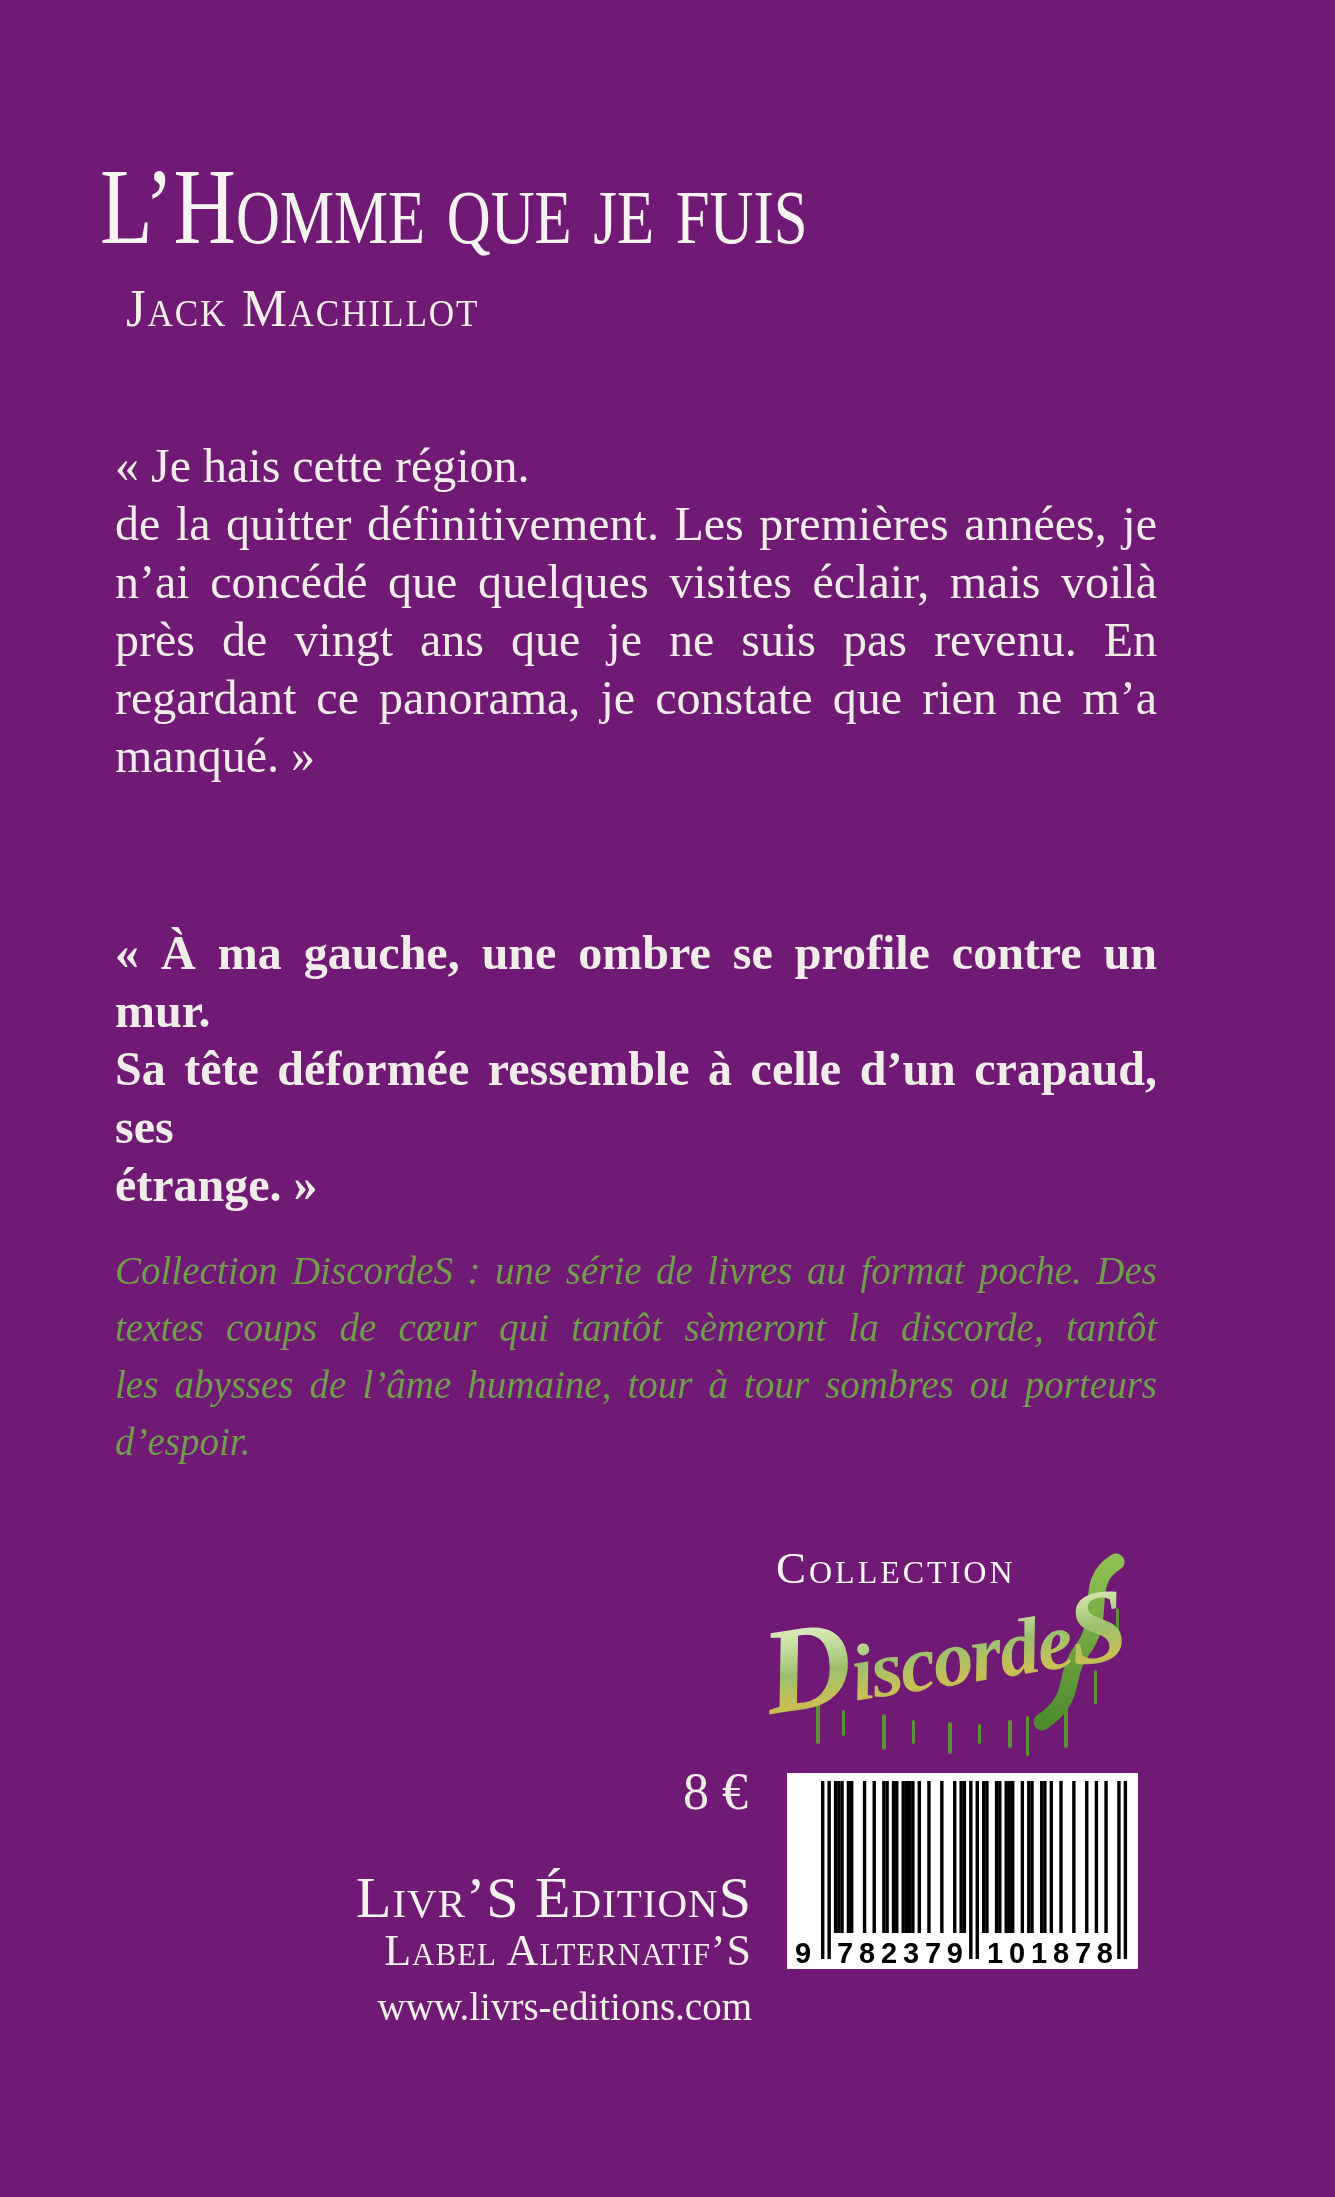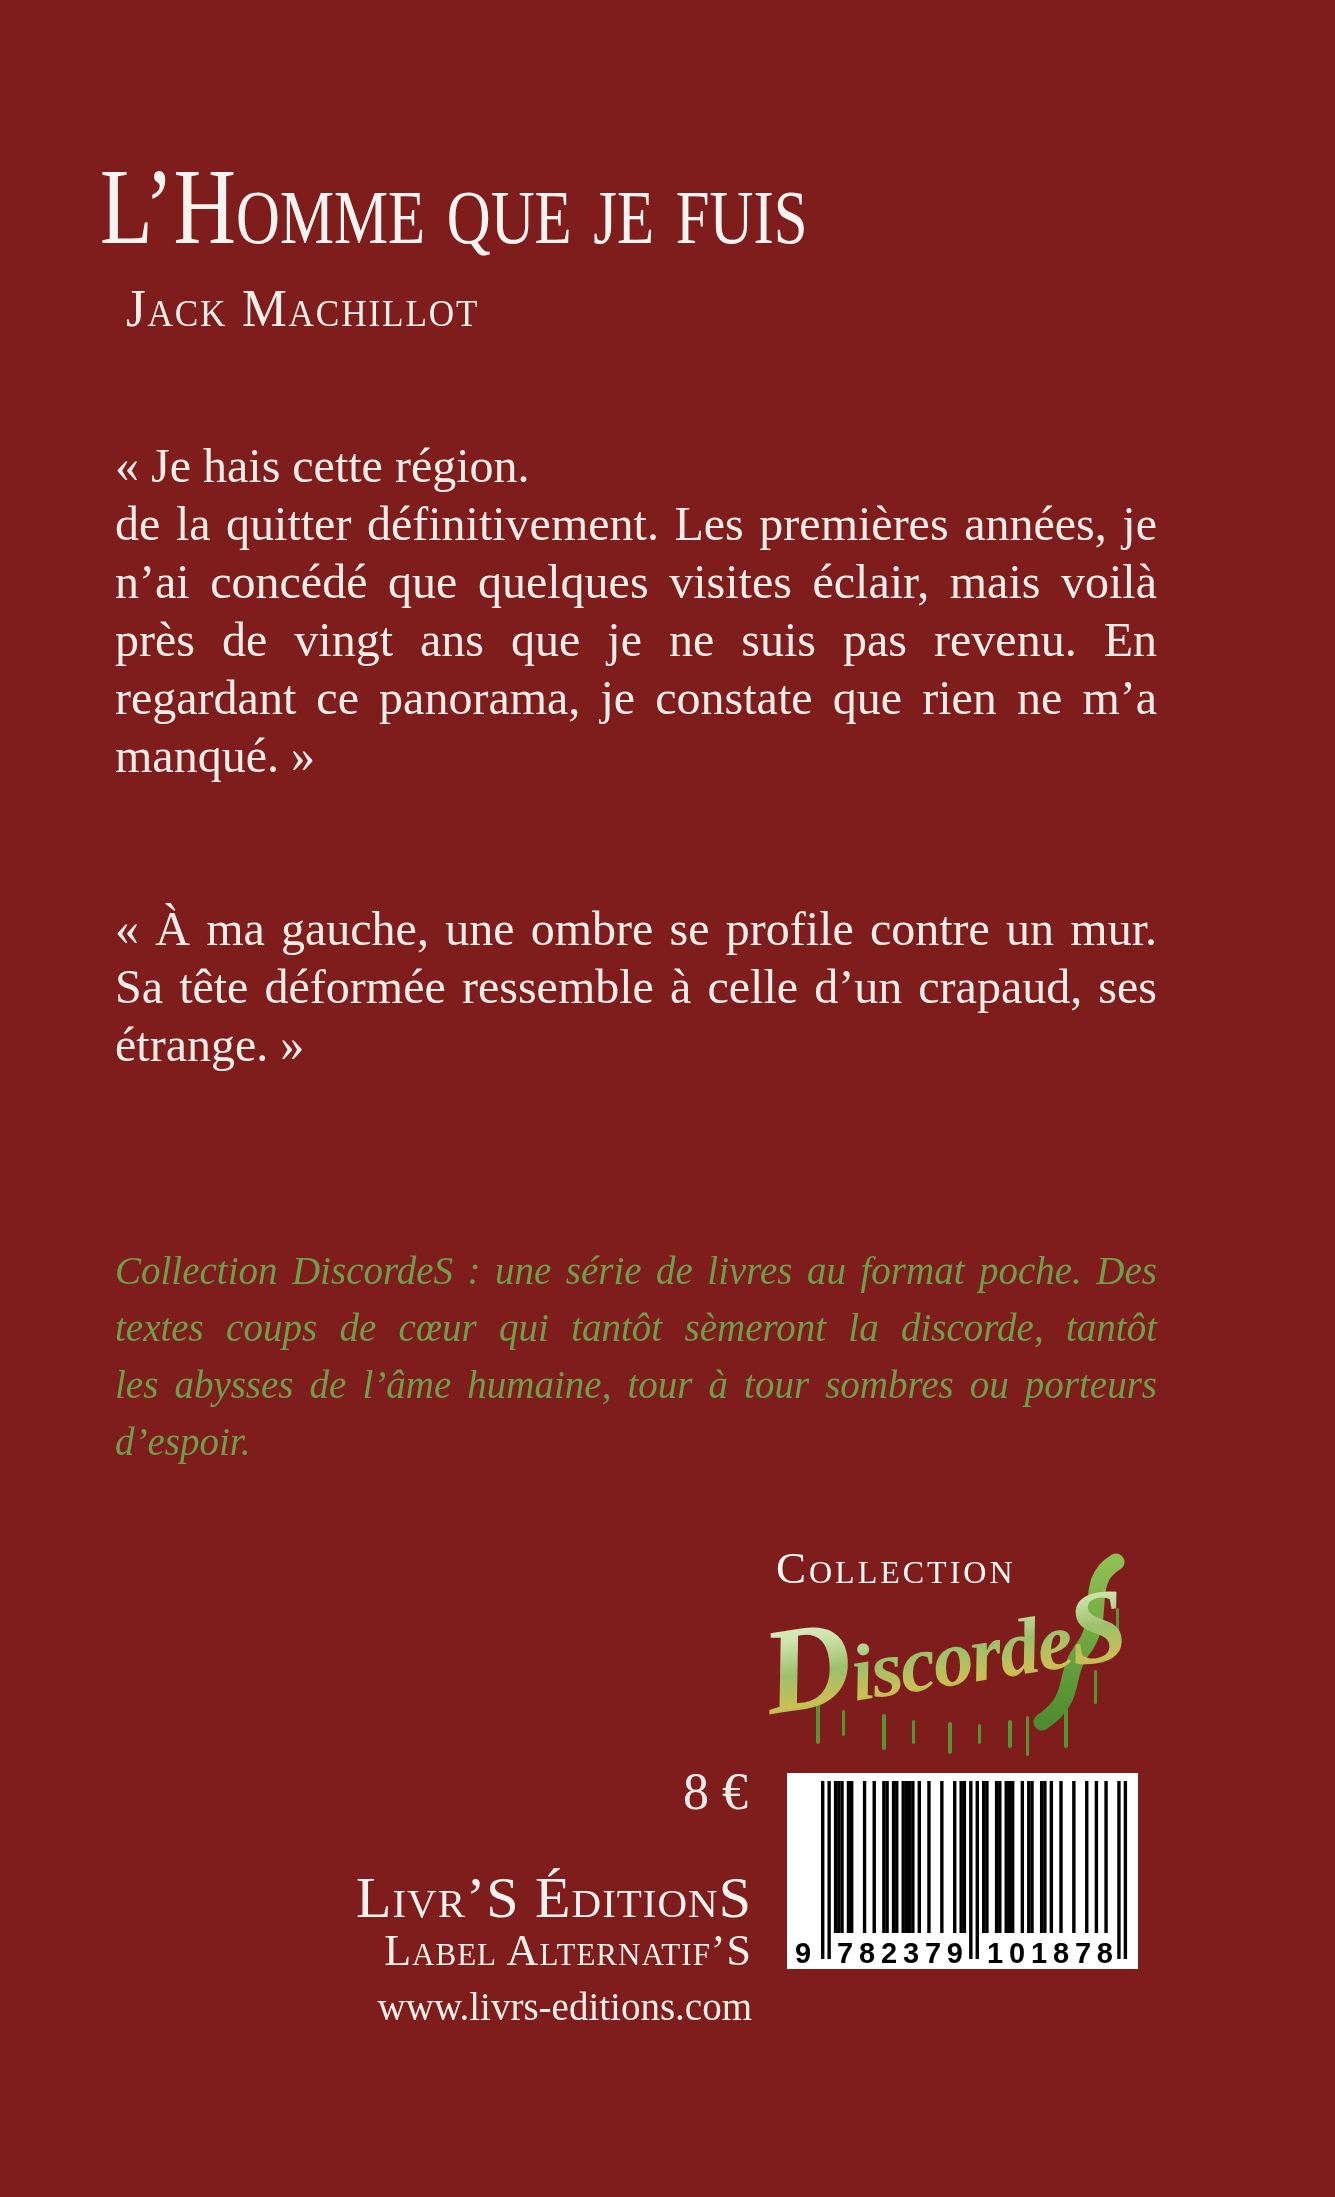--- a/index.html
+++ b/index.html
@@ -1,19 +1,19 @@
 <!DOCTYPE html>
 <html><head>
 <meta charset="utf-8">
 <style>
   html,body{margin:0;padding:0;background:#000;}
   .cover{
     position:relative;
     width:1335px;height:2197px;
-    background:#7f1d1d;
+    background:#701a75;
     overflow:hidden;
     font-family:"Liberation Serif","DejaVu Serif",serif;
     color:#f0ede8;
   }
   .title{
     position:absolute;left:100px;top:148px;
     margin:0;
     font-size:108px;font-weight:normal;
     font-variant:small-caps;
     color:#f6f4f0;
@@ -25,21 +25,21 @@
     position:absolute;left:126px;top:278px;
     font-size:53px;
     font-variant:small-caps;
     letter-spacing:2px;
     color:#f2efe9;
     white-space:nowrap;
     transform:scaleX(.95);transform-origin:left top;
   }
   .textblock{position:absolute;left:115px;width:1042px;}
   .quote1{top:437px;}
-  .quote2{top:900px;}
+  .quote2{top:924px;font-weight:bold;}
   .quote .line{font-size:48px;line-height:58px;}
   .line{text-align:left;}
   .line.just{text-align:justify;text-align-last:justify;text-justify:inter-word;}
   .blurb{top:1242px;font-style:italic;}
   .blurb .line{font-size:39px;line-height:57px;}
   .coll-label{
     position:absolute;left:776px;top:1542px;
     font-size:45px;font-variant:small-caps;letter-spacing:3px;
     color:#fbfaf8;white-space:nowrap;
   }

